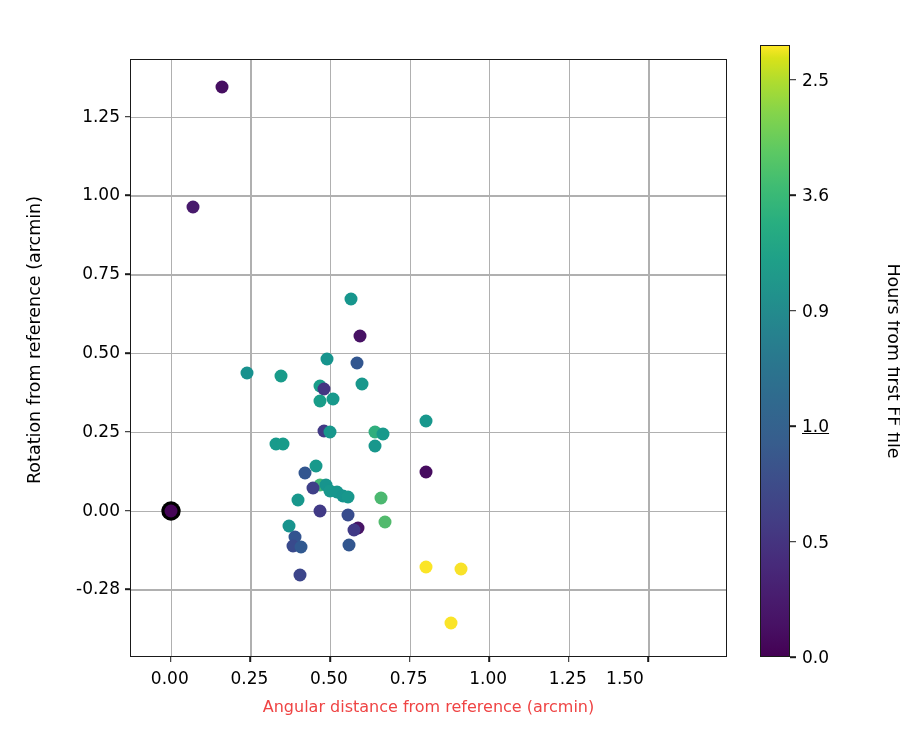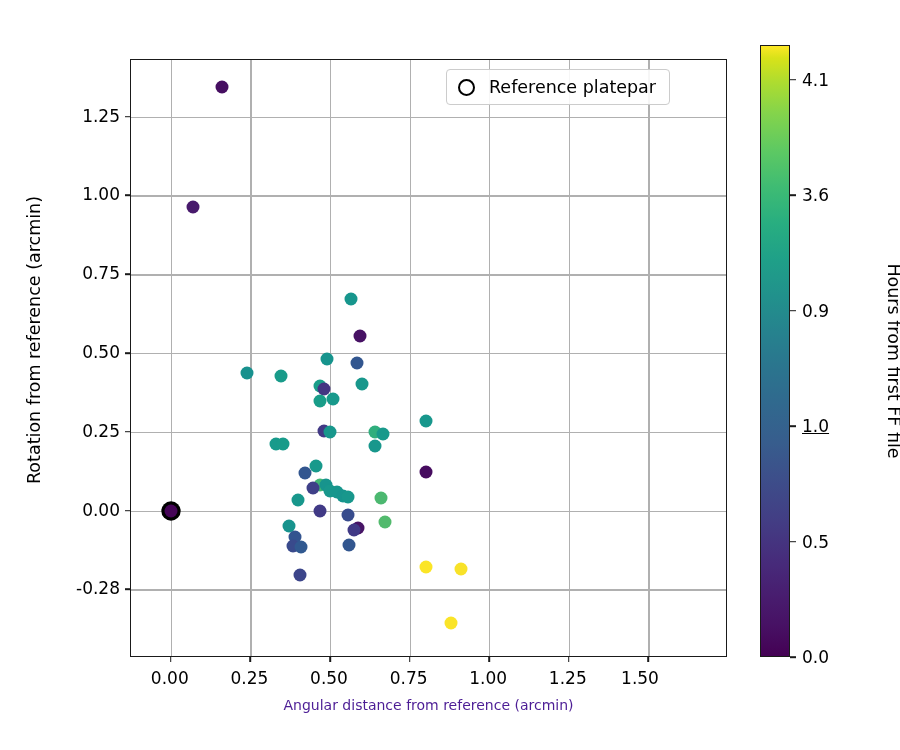--- a/index.html
+++ b/index.html
@@ -107,22 +107,22 @@
     color: #000000;
     transform: translate(-100%, -50%);
     white-space: nowrap;
   }
   .xlabel {
     position: absolute;
     left: 130px;
     top: 697px;
     width: 597px;
     text-align: center;
-    font-size: 14px;
-    color: #4c1d95;
+    font-size: 16px;
+    color: #ef4444;
   }
   .ylabel {
     position: absolute;
     left: -116px;
     top: 330px;
     width: 300px;
     text-align: center;
     font-size: 17.5px;
     color: #000000;
     transform: rotate(-90deg);
@@ -293,48 +293,44 @@
       <div class="tick-y" style="top: 56.7123px;"></div>
     </div>
 
   <div id="tick-container">
       <div class="ticklabel-x" style="left: 169.8px;">0.00</div>
       <div class="ticklabel-x" style="left: 249.4px;">0.25</div>
       <div class="ticklabel-x" style="left: 329px;">0.50</div>
       <div class="ticklabel-x" style="left: 408.6px;">0.75</div>
       <div class="ticklabel-x" style="left: 488.2px;">1.00</div>
       <div class="ticklabel-x" style="left: 567.8px;">1.25</div>
-      <div class="ticklabel-x" style="left: 640px;">1.50</div>
+      <div class="ticklabel-x" style="left: 625px;">1.50</div>
       <div class="ticklabel-y" style="top: 588.315px;">-0.28</div>
       <div class="ticklabel-y" style="top: 509.548px;">0.00</div>
       <div class="ticklabel-y" style="top: 430.781px;">0.25</div>
       <div class="ticklabel-y" style="top: 352.014px;">0.50</div>
       <div class="ticklabel-y" style="top: 273.247px;">0.75</div>
       <div class="ticklabel-y" style="top: 194.479px;">1.00</div>
       <div class="ticklabel-y" style="top: 115.712px;">1.25</div>
     </div>
 
   <div class="xlabel">Angular distance from reference (arcmin)</div>
   <div class="ylabel">Rotation from reference (arcmin)</div>
 
-  <div id="legend">
-    <div class="legend-marker"></div>
-    <div class="legend-text">Reference platepar</div>
-  </div>
 
   <div id="colorbar-wrap">
     <div id="colorbar"></div>
   <div class="cb-tick" style="top: 612px;"></div>
       <div class="cb-label" style="top: 612px;">0.0</div>
       <div class="cb-tick" style="top: 496.528px;"></div>
       <div class="cb-label" style="top: 496.528px;">0.5</div>
       <div class="cb-tick" style="top: 381.057px;"></div>
       <div class="cb-label" style="top: 381.057px; text-decoration: underline;">1.0</div>
       <div class="cb-tick" style="top: 265.585px;"></div>
       <div class="cb-label" style="top: 265.585px;">0.9</div>
       <div class="cb-tick" style="top: 150.113px;"></div>
       <div class="cb-label" style="top: 150.113px;">3.6</div>
       <div class="cb-tick" style="top: 34.6415px;"></div>
-      <div class="cb-label" style="top: 34.6415px;">4.1</div>
+      <div class="cb-label" style="top: 34.6415px;">2.5</div>
     </div>
   <div class="cb-title">Hours from first FF file</div>
 
 </div>
 
 </body></html>

